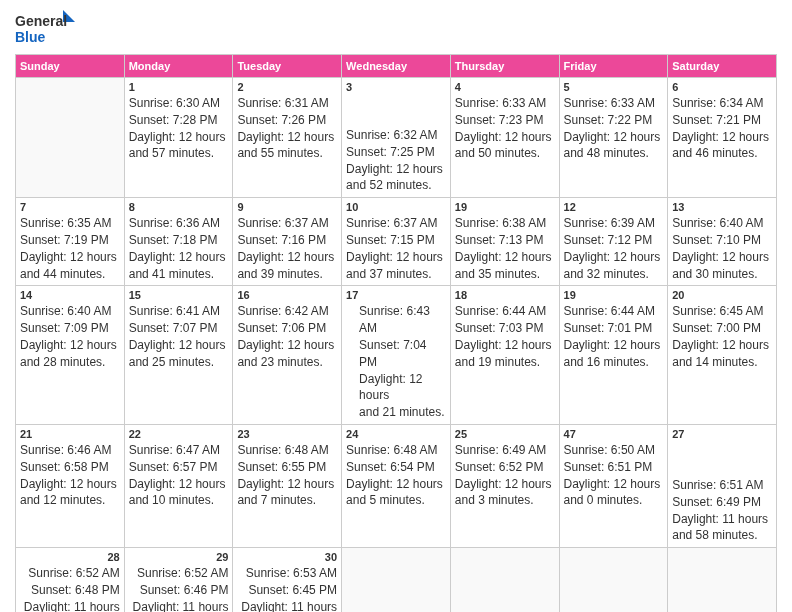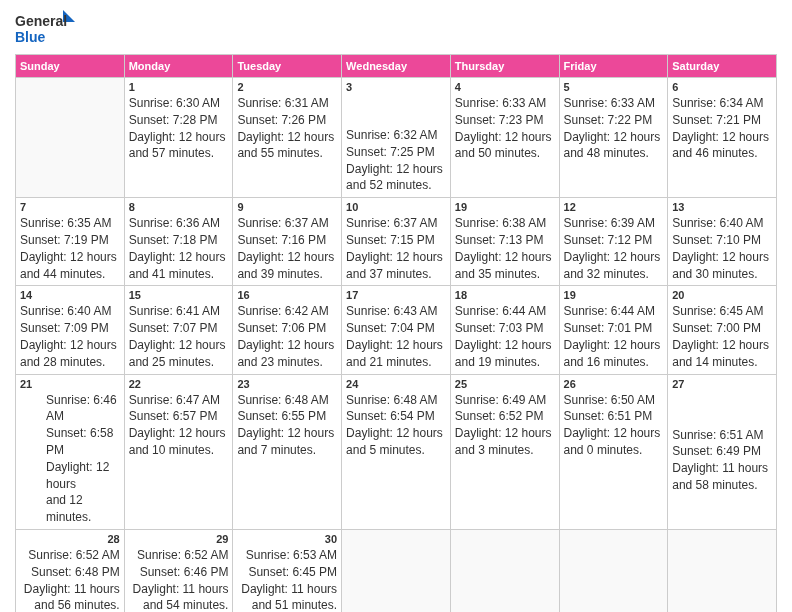--- a/index.html
+++ b/index.html
@@ -224,21 +224,21 @@
           </td>
           <td>
             <span class="day-number">16</span>
             <div class="day-info" style="white-space: pre-line;">Sunrise: 6:42 AM
 Sunset: 7:06 PM
 Daylight: 12 hours
 and 23 minutes.</div>
           </td>
           <td>
             <span class="day-number">17</span>
-            <div class="day-info" style="white-space: pre-line;">Sunrise: 6:43 AM
+            <div class="day-info" style="white-space: pre-line; margin-left: 13px;">Sunrise: 6:43 AM
 Sunset: 7:04 PM
 Daylight: 12 hours
 and 21 minutes.</div>
           </td>
           <td>
             <span class="day-number">18</span>
             <div class="day-info" style="white-space: pre-line;">Sunrise: 6:44 AM
 Sunset: 7:03 PM
 Daylight: 12 hours
 and 19 minutes.</div>
@@ -254,21 +254,21 @@
             <span class="day-number">20</span>
             <div class="day-info" style="white-space: pre-line;">Sunrise: 6:45 AM
 Sunset: 7:00 PM
 Daylight: 12 hours
 and 14 minutes.</div>
           </td>
         </tr>
         <tr>
           <td>
             <span class="day-number">21</span>
-            <div class="day-info" style="white-space: pre-line; margin-left: 26px;">Sunrise: 6:46 AM
+            <div class="day-info" style="white-space: pre-line;">Sunrise: 6:46 AM
 Sunset: 6:58 PM
 Daylight: 12 hours
 and 12 minutes.</div>
           </td>
           <td>
             <span class="day-number">22</span>
             <div class="day-info" style="white-space: pre-line;">Sunrise: 6:47 AM
 Sunset: 6:57 PM
 Daylight: 12 hours
 and 10 minutes.</div>
@@ -288,21 +288,21 @@
 and 5 minutes.</div>
           </td>
           <td>
             <span class="day-number">25</span>
             <div class="day-info" style="white-space: pre-line;">Sunrise: 6:49 AM
 Sunset: 6:52 PM
 Daylight: 12 hours
 and 3 minutes.</div>
           </td>
           <td>
-            <span class="day-number">26</span>
+            <span class="day-number">47</span>
             <div class="day-info" style="white-space: pre-line;">Sunrise: 6:50 AM
 Sunset: 6:51 PM
 Daylight: 12 hours
 and 0 minutes.</div>
           </td>
           <td>
             <span class="day-number">27</span>
             <div class="day-info" style="white-space: pre-line; margin-top: 37px;">Sunrise: 6:51 AM
 Sunset: 6:49 PM
 Daylight: 11 hours

